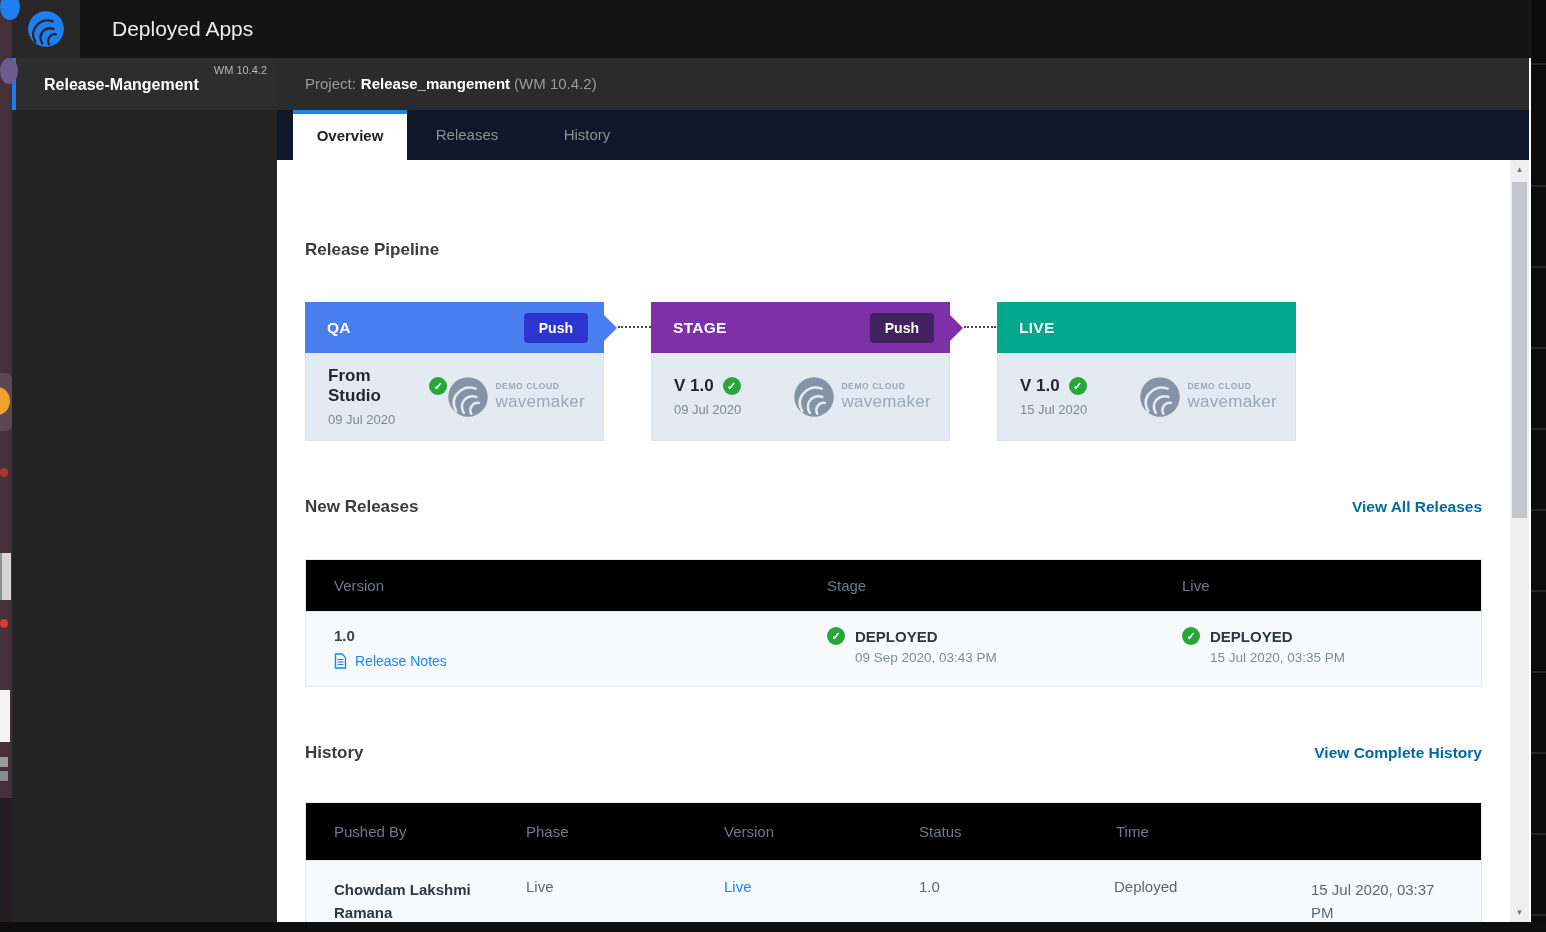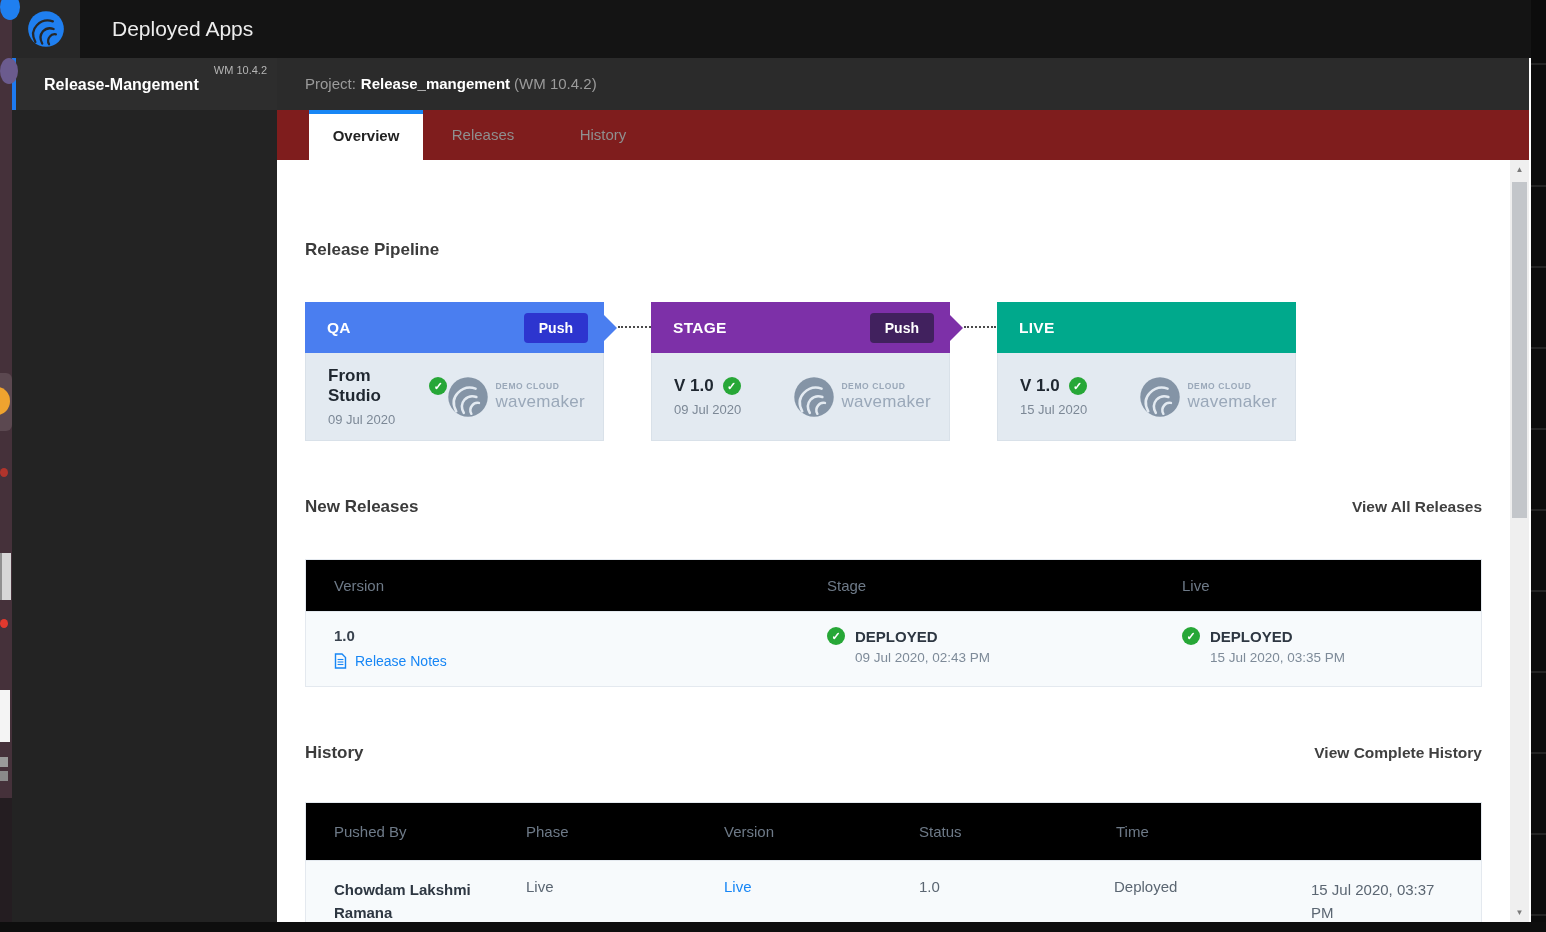--- a/index.html
+++ b/index.html
@@ -39,33 +39,33 @@
   .side-label { position:absolute; left:28px; top:18px; font-size:16px; font-weight:700; color:#fff; }
   .side-badge { position:absolute; right:10px; top:6px; font-size:11px; color:#b5b5b5; }
 
   
   .proj-header { position:absolute; left:277px; top:58px; width:1252px; height:52px; background:#2b2b2b;
     line-height:52px; padding-left:28px; box-sizing:border-box; font-size:15px; white-space:nowrap; }
   .ph-prefix, .ph-ver { color:#9b9b9b; }
   .ph-name { color:#fff; font-weight:700; margin:0 4px 0 5px; }
 
   
-  .tabbar { position:absolute; left:277px; top:110px; width:1252px; height:50px; background:#7f1d1d; display:flex; padding-left:32px; box-sizing:border-box; }
+  .tabbar { position:absolute; left:277px; top:110px; width:1252px; height:50px; background:#0f172a; display:flex; padding-left:16px; box-sizing:border-box; }
   .tab { width:120px; text-align:center; line-height:50px; font-size:15px; color:#8f8f8f; cursor:pointer; }
   .tab.active { width:114px; background:#fff; border-top:4px solid #1786f5; line-height:44px; color:#222; font-weight:700; }
 
   
   .content { position:absolute; left:277px; top:160px; width:1233px; height:762px; background:#fff;
     padding:0 28px; box-sizing:border-box; }
   .sec-title { margin:0; font-size:17px; font-weight:700; color:#3b3b3b; }
   .pipeline-title { padding-top:80px; }
   .sec-head { display:flex; justify-content:space-between; align-items:baseline; }
   .nr-head { margin-top:55px; }
   .hist-head { margin-top:56px; }
-  .blue-link { font-size:15.5px; font-weight:700; color:#404040; text-decoration:none; cursor:pointer; }
+  .blue-link { font-size:15.5px; font-weight:700; color:#0369a1; text-decoration:none; cursor:pointer; }
 
   
   .pipeline { position:relative; margin-top:42px; height:140px; display:flex; gap:47px; }
   .pcard { position:relative; width:299px; height:140px; }
   .pc-head { position:relative; height:51px; display:flex; align-items:center; padding:0 16px 0 22px; box-sizing:border-box; }
   .pc-stage { color:#fff; font-size:15.5px; font-weight:700; letter-spacing:.3px; }
   .push-btn { margin-left:auto; height:30px; padding:0 15px; border:none; border-radius:4px;
     color:#fff; font-size:14px; font-weight:700; font-family:inherit; cursor:pointer; }
   .pc-arrow { position:absolute; right:-13px; top:50%; margin-top:-13px; width:0; height:0;
     border-top:13px solid transparent; border-bottom:13px solid transparent; border-left:13px solid #000; }
@@ -289,21 +289,21 @@
               <line x1="3.6" y1="11.5" x2="9.4" y2="11.5" stroke="#1786f5" stroke-width="1.1"></line>
             </svg>
             <a>Release Notes</a>
           </div>
         </div>
         <div class="cell nr-c2">
           <div class="dep">
             <span class="check">✓</span>
             <span class="dep-status">DEPLOYED</span>
           </div>
-          <div class="dep-time">09 Jul 2020, 02:43 PM</div>
+          <div class="dep-time">09 Sep 2020, 03:43 PM</div>
         </div>
         <div class="cell nr-c3">
           <div class="dep">
             <span class="check">✓</span>
             <span class="dep-status">DEPLOYED</span>
           </div>
           <div class="dep-time">15 Jul 2020, 03:35 PM</div>
         </div>
       </div>
     </div>

